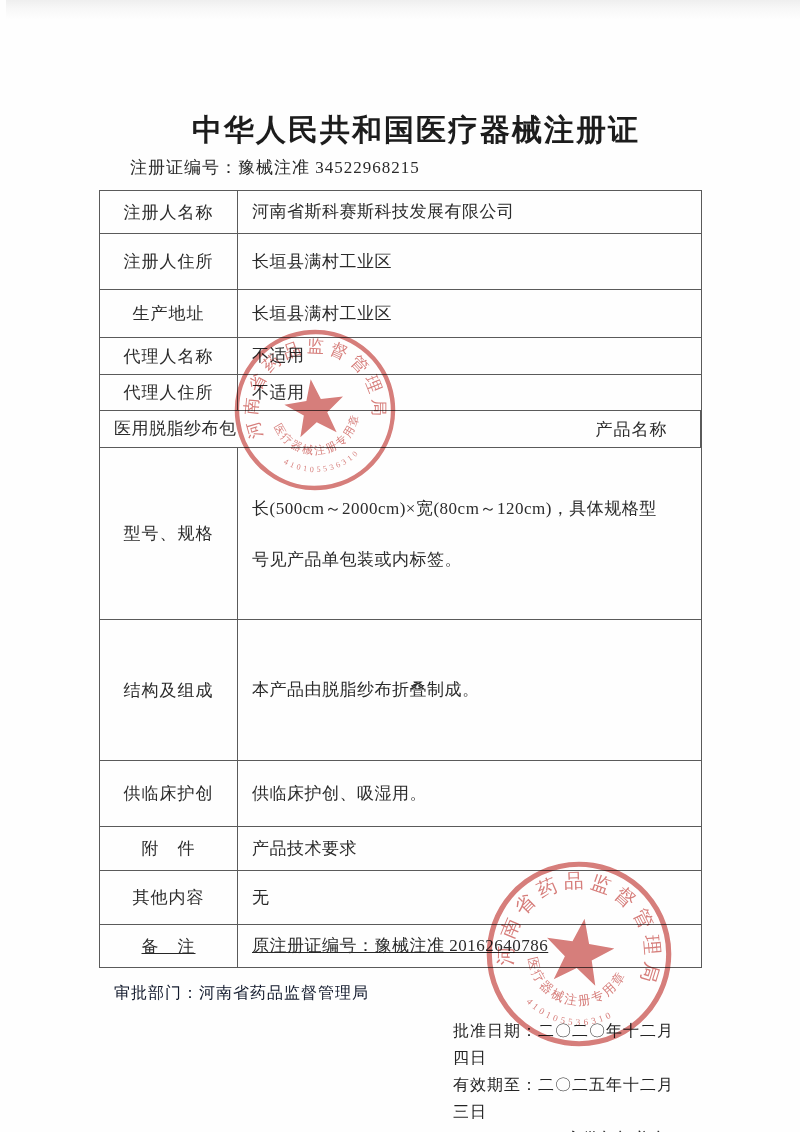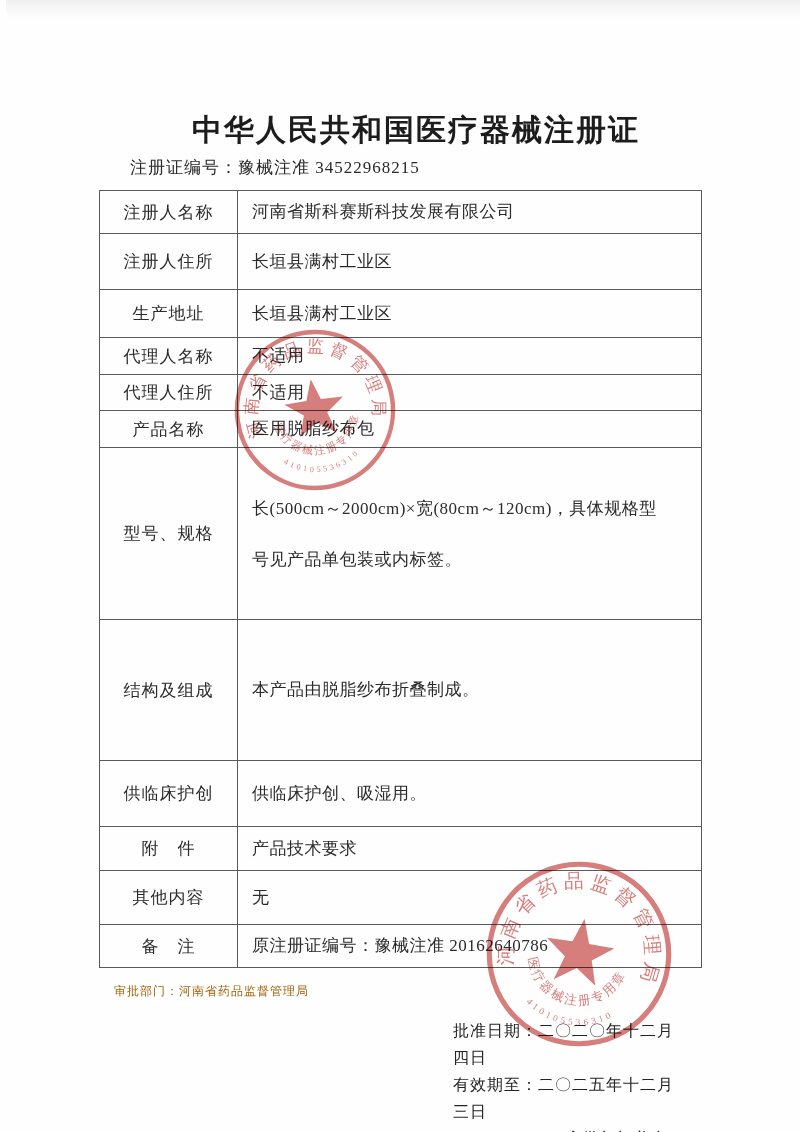--- a/index.html
+++ b/index.html
@@ -17,37 +17,37 @@
     font-size:30px;font-weight:bold;letter-spacing:2px;color:#1c1c1c;
   }
   .reg-line{
     position:absolute;top:156px;left:130px;font-size:17px;letter-spacing:1px;color:#2a2a2a;
   }
   .cert-table{
     position:absolute;left:99px;top:190px;width:603px;
     border:1px solid #5a5a5a;box-sizing:border-box;
   }
   .row{display:flex;border-bottom:1px solid #5a5a5a;box-sizing:border-box;}
-  .row:last-child{border-bottom:none;}
+  .row:last-child{border-bottom:none;text-decoration:underline;}
   .cell{box-sizing:border-box;font-size:17px;}
   .cell.label{
     width:138px;flex:0 0 138px;border-right:1px solid #5a5a5a;
     display:flex;align-items:center;justify-content:center;
     text-align:center;letter-spacing:1px;color:#2b2b2b;
   }
   .cell.value{
     flex:1;display:flex;align-items:center;
     padding:4px 20px 4px 14px;letter-spacing:.5px;color:#2b2b2b;line-height:1.6;
   }
   .r1{height:43px}.r2{height:56px}.r3{height:48px}.r4{height:37px}
   .r5{height:36px}.r6{height:37px}.r7{height:172px}.r8{height:141px}
   .r9{height:66px}.r10{height:44px}.r11{height:54px}.r12{height:42px}
   .r7 .cell.value{line-height:3.0;padding-right:28px;font-family:Liberation Serif, serif;}
   .footer-dept{
-    position:absolute;left:114px;top:983px;font-size:12px;letter-spacing:1px;color:#a16207;
+    position:absolute;left:114px;top:983px;font-size:16px;letter-spacing:1px;color:#0f172a;
   }
   .footer-dates{
     position:absolute;left:453px;top:983px;width:232px;font-size:16px;
     line-height:1.68;letter-spacing:1px;color:#242424;margin-top:35px;
   }
   .footer-dates .seal-note{display:block;text-align:right;letter-spacing:1px;}
   .stamp{
     position:absolute;pointer-events:none;opacity:.74;mix-blend-mode:multiply;
   }
   .stamp-mid{left:215px;top:310px;width:200px;height:200px;transform:rotate(-8deg);}
@@ -80,22 +80,22 @@
     </div>
     <div class="row r4">
       <div class="cell label">代理人名称</div>
       <div class="cell value">不适用</div>
     </div>
     <div class="row r5">
       <div class="cell label">代理人住所</div>
       <div class="cell value">不适用</div>
     </div>
     <div class="row r6">
+      <div class="cell value">医用脱脂纱布包</div>
       <div class="cell label">产品名称</div>
-      <div class="cell value">医用脱脂纱布包</div>
     </div>
     <div class="row r7">
       <div class="cell label">型号、规格</div>
       <div class="cell value">长(500cm～2000cm)×宽(80cm～120cm)，具体规格型号见产品单包装或内标签。</div>
     </div>
     <div class="row r8">
       <div class="cell label">结构及组成</div>
       <div class="cell value">本产品由脱脂纱布折叠制成。</div>
     </div>
     <div class="row r9">

